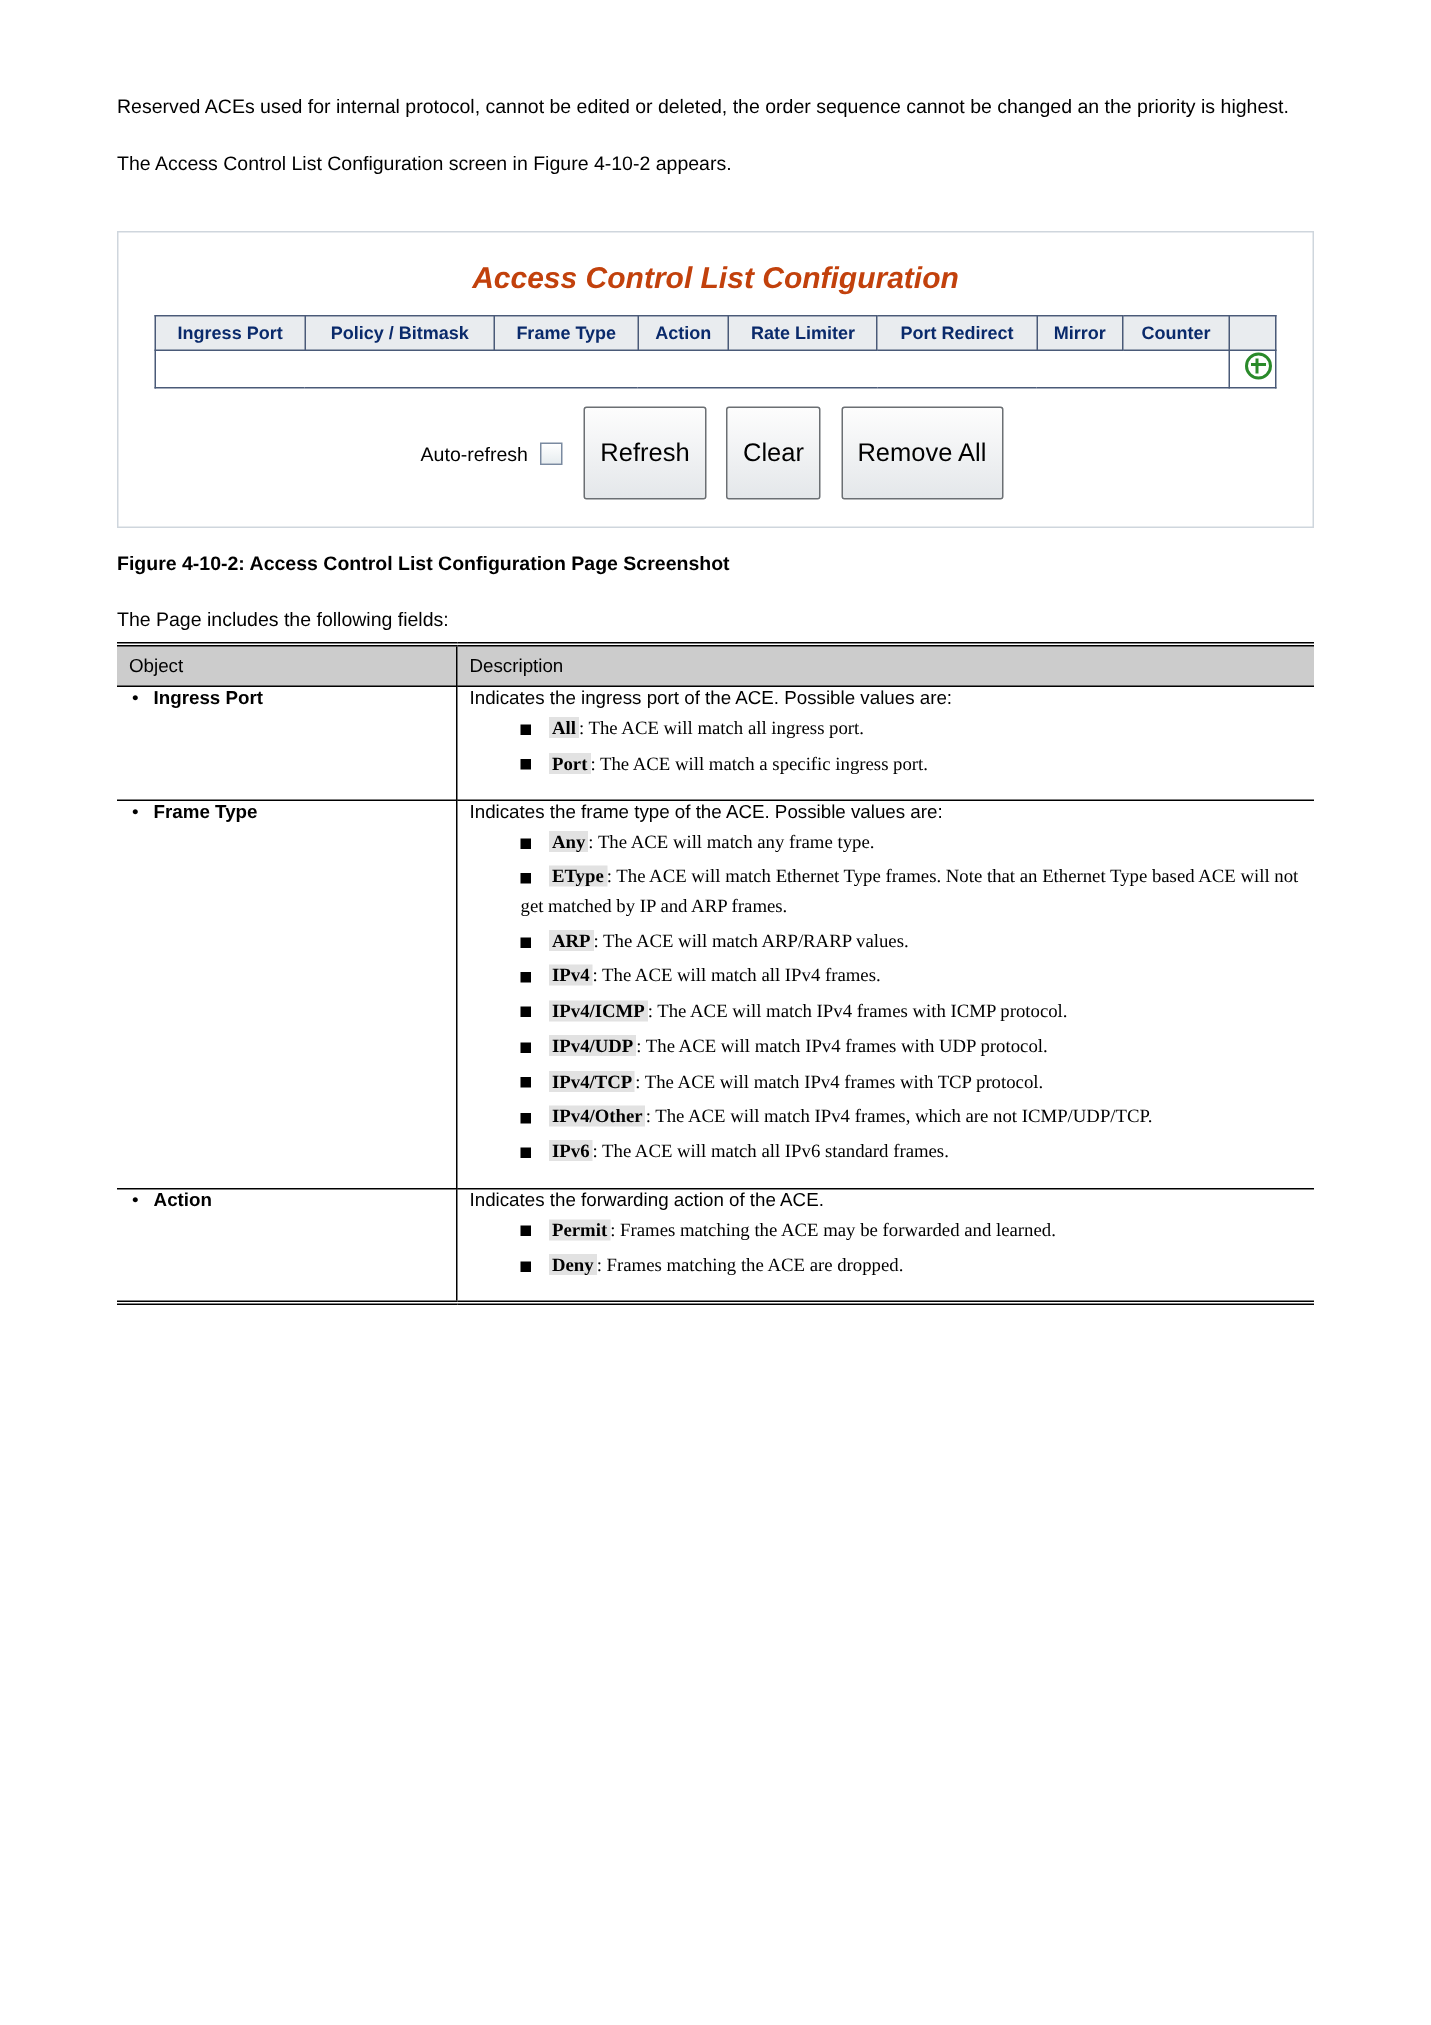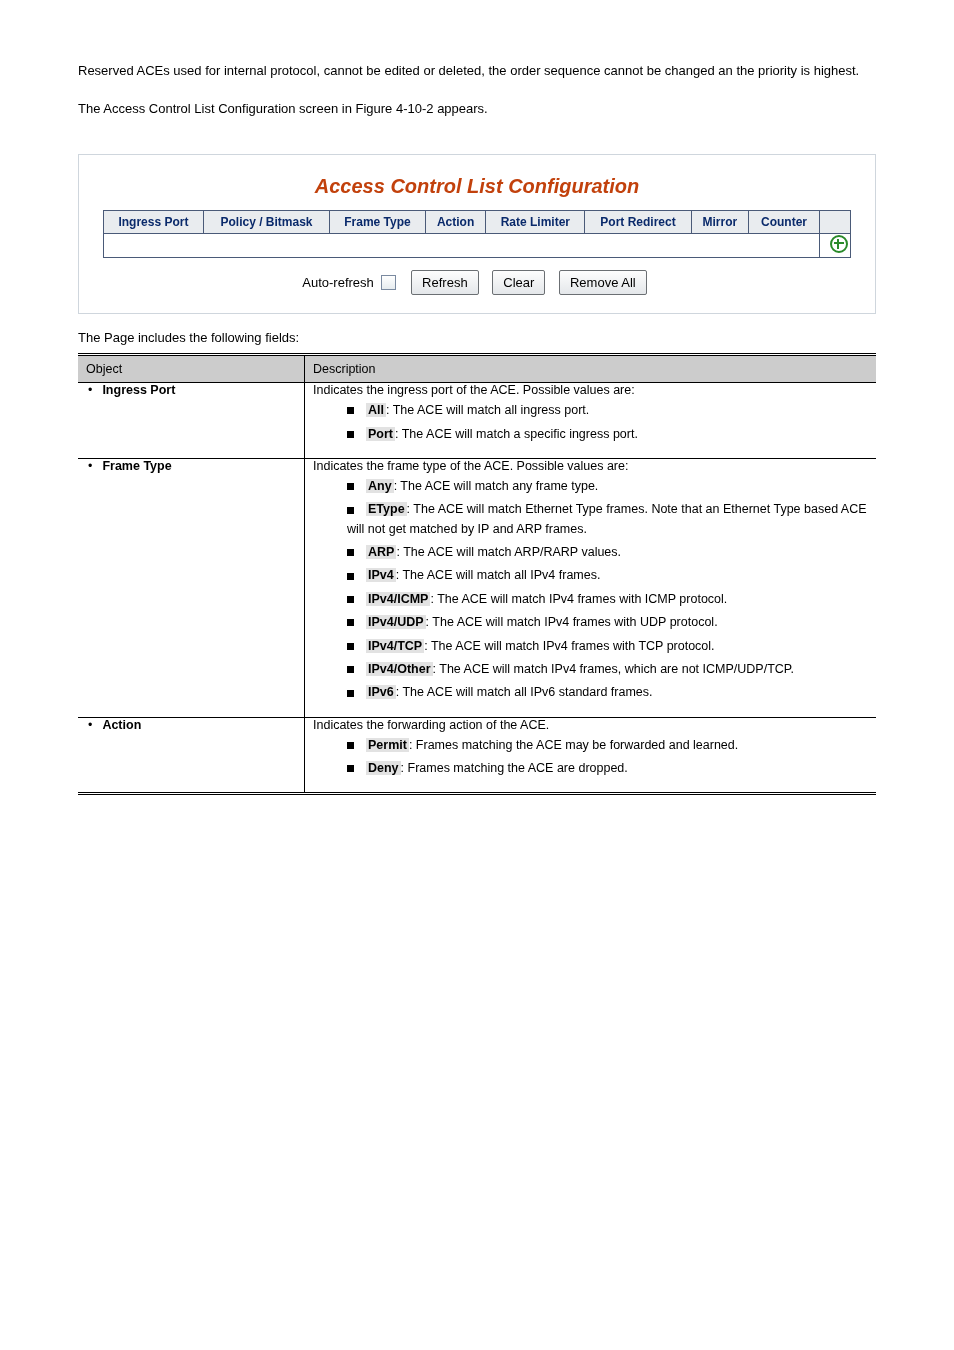--- a/index.html
+++ b/index.html
@@ -16,35 +16,35 @@
   table.acl th{background:#e9ecef;color:#0a2a6b;font-size:12px;font-weight:bold;border:1px solid #4a5a78;padding:4px 6px;white-space:nowrap;}
   table.acl td{border:1px solid #4a5a78;height:18px;background:#fff;}
   td.add-cell{text-align:right;padding:1px 2px 0 0;}
   .plus-icon{display:inline-block;width:14px;height:14px;border:2px solid #2a8a2a;border-radius:50%;position:relative;}
   .plus-icon::before,.plus-icon::after{content:"";position:absolute;background:#2a8a2a;}
   .plus-icon::before{left:2px;right:2px;top:5px;height:2px;}
   .plus-icon::after{top:2px;bottom:2px;left:5px;width:2px;}
   .fig-controls{text-align:center;margin-top:12px;font-size:13px;}
   .fig-controls .ctl{display:inline-block;vertical-align:middle;}
   .chk{display:inline-block;width:13px;height:13px;border:1px solid #7a8aa0;background:linear-gradient(#fff,#e6ecef);vertical-align:middle;margin:0 6px 0 4px;}
-  .btn{display:inline-block;border:1px solid #6b6f73;border-radius:2px;padding:4px 10px;background:linear-gradient(#fdfdfd,#e4e7ea);font-size:13px;margin:0 5px;vertical-align:middle;}
+  .btn{display:inline-block;border:1px solid #6b6f73;border-radius:2px;padding:20px 10px;background:linear-gradient(#fdfdfd,#e4e7ea);font-size:17px;margin:0 5px;vertical-align:middle;}
   .caption{font-weight:bold;font-size:13px;margin:12px 0 22px 0;}
   .subhead{font-size:13px;margin:6px 0 8px 0;}
   
   table.desc{width:100%;border-collapse:collapse;font-size:12.5px;}
   table.desc td,table.desc th{vertical-align:top;}
   table.desc thead th{background:#ccc;border-top:3px double #000;border-bottom:1px solid #000;padding:6px 8px;font-weight:normal;text-align:left;}
   table.desc thead th.col-obj{width:210px;border-right:1px solid #000;}
   table.desc tbody td{border-bottom:1px solid #000;padding:0 8px 10px 8px;}
   table.desc tbody tr:last-child td{border-bottom:3px double #000;}
   td.obj{border-right:1px solid #000;white-space:nowrap;}
   td.obj .dot{color:#000;margin:0 10px 0 2px;}
   td.obj .obj-label{font-weight:bold;}
   ul.inner{list-style:none;margin:4px 0 0 34px;padding:0;}
-  ul.inner li{margin:4px 0;line-height:1.55;}
+  ul.inner li{margin:4px 0;line-height:1.55;font-family:Liberation Serif, serif;}
   ul.inner li .sq{display:inline-block;width:7px;height:7px;background:#000;margin-right:12px;vertical-align:middle;}
   .key{background:#e2e2e2;padding:0 2px;font-weight:bold;}
 </style>
 </head>
 <body>
 <div class="page">
 <div class="content">
 
 <div class="intro">
   <p class="para">
@@ -82,20 +82,23 @@
     <div class="fig-controls">
       <span class="ctl">Auto-refresh</span>
       <span class="chk"></span>
       <span class="btn">Refresh</span>
       <span class="btn">Clear</span>
       <span class="btn">Remove All</span>
     </div>
   </div>
 </div>
 
+<p class="caption">
+  <span>Figure 4-10-2:</span><span> Access Control List Configuration Page Screenshot</span>
+</p>
 
 <p class="subhead">The Page includes the following fields:</p>
 
 <table class="desc">
   <thead>
     <tr>
       <th class="col-obj">Object</th>
       <th>Description</th>
     </tr>
   </thead>

